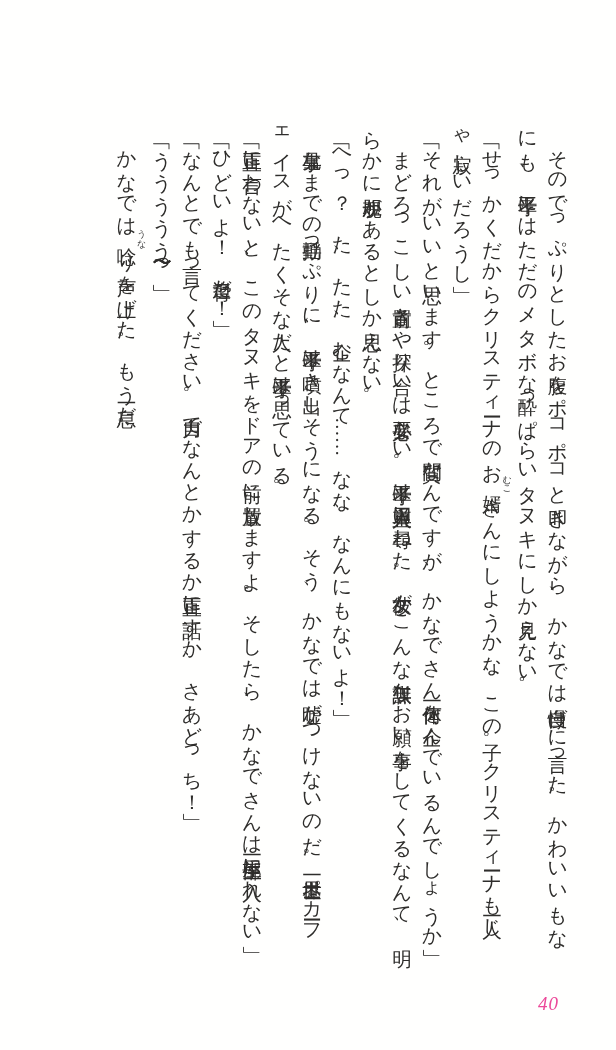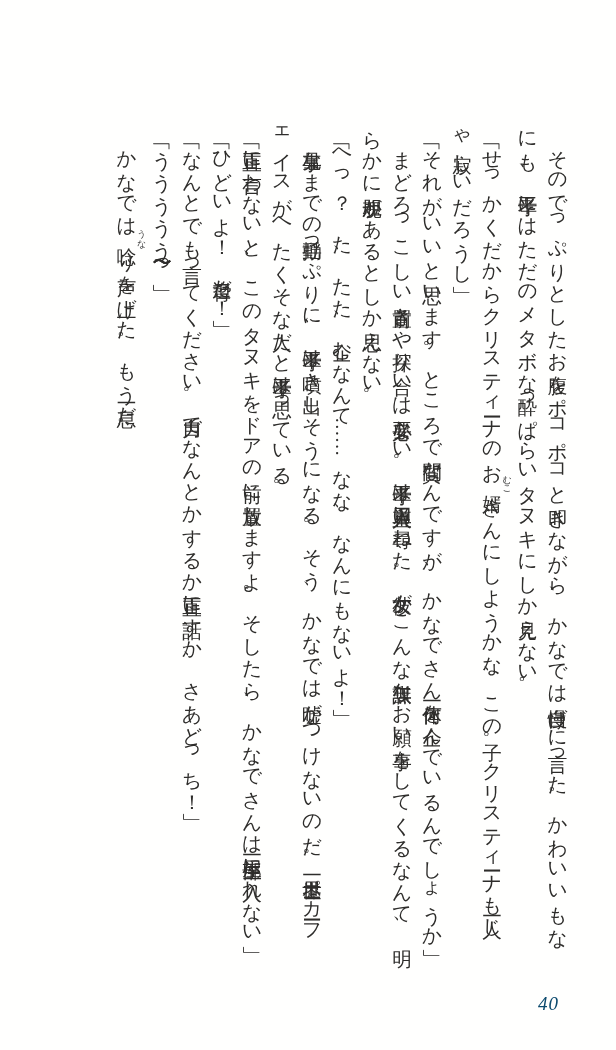--- a/index.html
+++ b/index.html
@@ -56,14 +56,14 @@
       <p class="para">「それがいいと思います。ところで質問なんですが、かなでさん一体何を企んでいるんでしょうか」</p>
       <p class="para">まどろっこしい前置きや探り合いは必要ない。孝平は単刀直入に尋ねた。彼女がこんな無謀なお願い事をしてくるなんて、明らかに魂胆があるとしか思えない。</p>
       <p class="para">「へっ？　た、たた、企むなんて……なな、なんにもないよ！」</p>
       <p class="para">見事なまでの動揺っぷりに、孝平は噴き出しそうになる。そう、かなでは嘘がつけないのだ。世界一ポーカーフェイスがへたくそな人だと孝平は思っている。</p>
       <p class="para">「正直に言わないと、このタヌキをドアの前に放置しますよ。そしたら、かなでさんは一生部屋に入れない」</p>
       <p class="para">「ひどいよ！　脅迫だ！」</p>
       <p class="para">「なんとでも言ってください。自力でなんとかするか正直に話すか、さあどっち！」</p>
       <p class="para">「ううううう〜〜〜っ」</p>
       <p class="para">かなでは<ruby>唸<rt>うな</rt></ruby>り声を上げた。もう一息だ。</p>
     </div>
-  <div class="page-number" style="color: #0c4a6e;">40</div>
+  <div class="page-number" style="color: #ec4899;">40</div>
 </div>
 
 </body></html>

